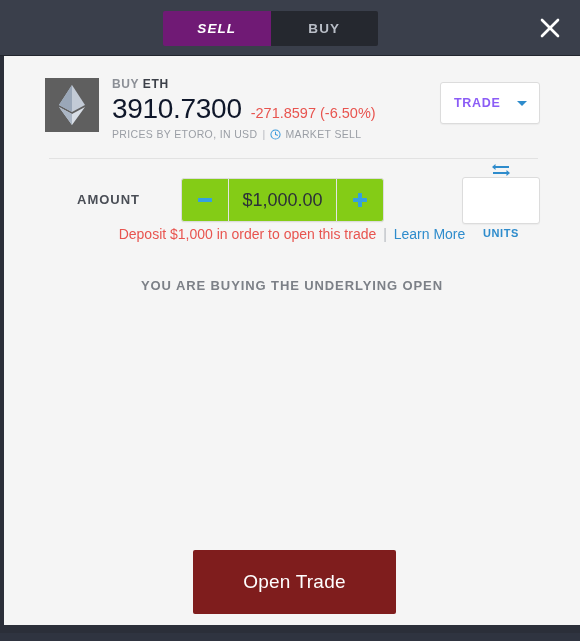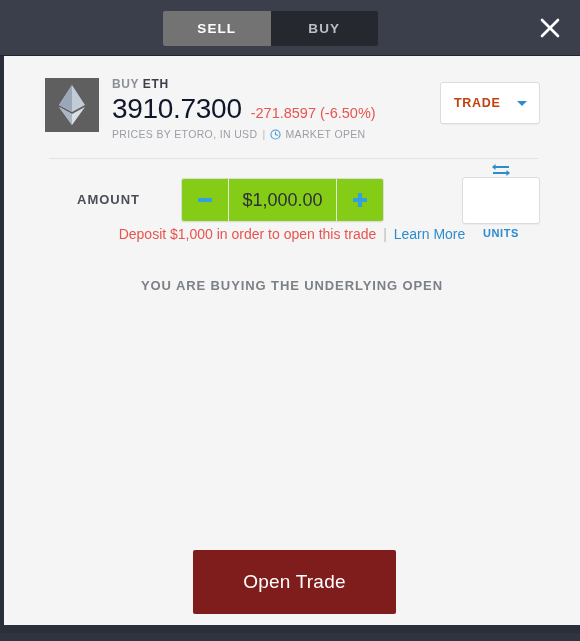--- a/index.html
+++ b/index.html
@@ -50,22 +50,23 @@
     align-items: center;
     justify-content: center;
     font-size: 13.5px;
     font-weight: bold;
     letter-spacing: 1.1px;
     color: #cdd1d8;
     cursor: pointer;
     user-select: none;
   }
   .tab.sell {
-    background: #737373;
+    background: #701a75;
     color: #ffffff;
+    font-style: italic;
   }
   .tab.buy {
     background: #25282f;
     color: #b9bec7;
   }
 
   .close-btn {
     position: absolute;
     right: 10px;
     top: 8px;
@@ -173,21 +174,21 @@
     box-shadow: 0 1px 1px rgba(0,0,0,0.04);
     display: flex;
     align-items: center;
     cursor: pointer;
     box-sizing: border-box;
   }
   .trade-select .label {
     font-size: 12.5px;
     font-weight: bold;
     letter-spacing: 0.7px;
-    color: #c2410c;
+    color: #8b5cf6;
     margin-left: 13px;
   }
   .caret {
     position: absolute;
     right: 12px;
     top: 18px;
     width: 0; height: 0;
     border-left: 5px solid transparent;
     border-right: 5px solid transparent;
     border-top: 5px solid #2e8ccc;
@@ -389,21 +390,21 @@
         <div class="meta-line">
           <span>PRICES BY ETORO, IN USD</span>
           <span class="meta-sep">|</span>
           <span class="clock-icon">
             <svg width="11" height="11" viewBox="0 0 12 12">
               <circle cx="6" cy="6" r="5" fill="none" stroke="#3c9bdb" stroke-width="1.1"></circle>
               <line x1="6" y1="6" x2="6" y2="3.2" stroke="#3c9bdb" stroke-width="1.1" stroke-linecap="round"></line>
               <line x1="6" y1="6" x2="8.2" y2="6.9" stroke="#3c9bdb" stroke-width="1.1" stroke-linecap="round"></line>
             </svg>
           </span>
-          <span>MARKET OPEN</span>
+          <span>MARKET SELL</span>
         </div>
       </div>
 
       <div class="trade-select">
         <span class="label">TRADE</span>
         <span class="caret"></span>
       </div>
 
     </div>
 

